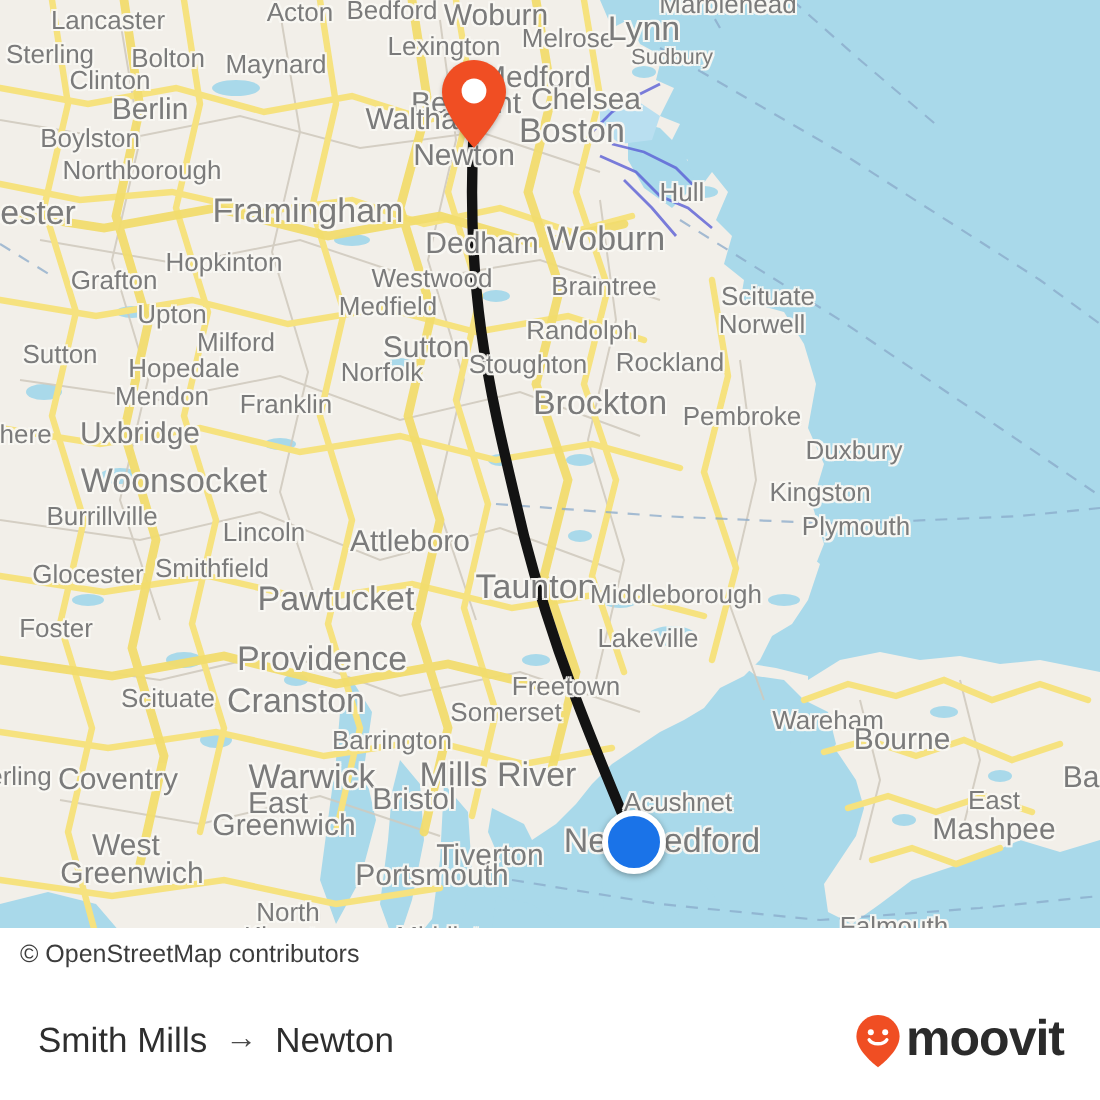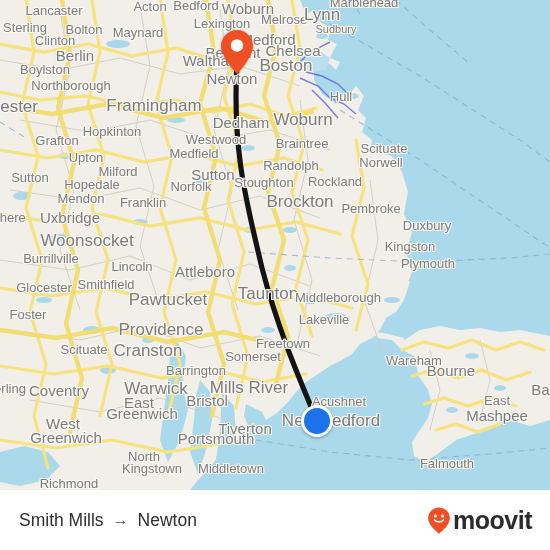--- a/index.html
+++ b/index.html
@@ -313,20 +313,23 @@
     <div class="pin" style="left:237px;top:75px;">
       <svg viewBox="0 0 34 46" width="34" height="46">
         <path d="M17 1 C8.2 1 1 8.2 1 17 c0 11 16 28 16 28 s16-17 16-28 C33 8.2 25.8 1 17 1 z" fill="#f04e23"></path>
         <circle cx="17" cy="16.5" r="6.2" fill="#ffffff"></circle>
       </svg>
     </div>
 
     <div class="origin-dot" style="left:317px;top:421px;"></div>
 
 
+    <div class="attrib">
+      <span>© OpenStreetMap contributors</span>
+    </div>
   </div>
 
   <div class="footer">
     <div class="route-title">
       <span>Smith Mills</span>
       <span class="arrow">→</span>
       <span>Newton</span>
     </div>
     <div class="brand">
       <svg width="24" height="28" viewBox="0 0 24 28">

